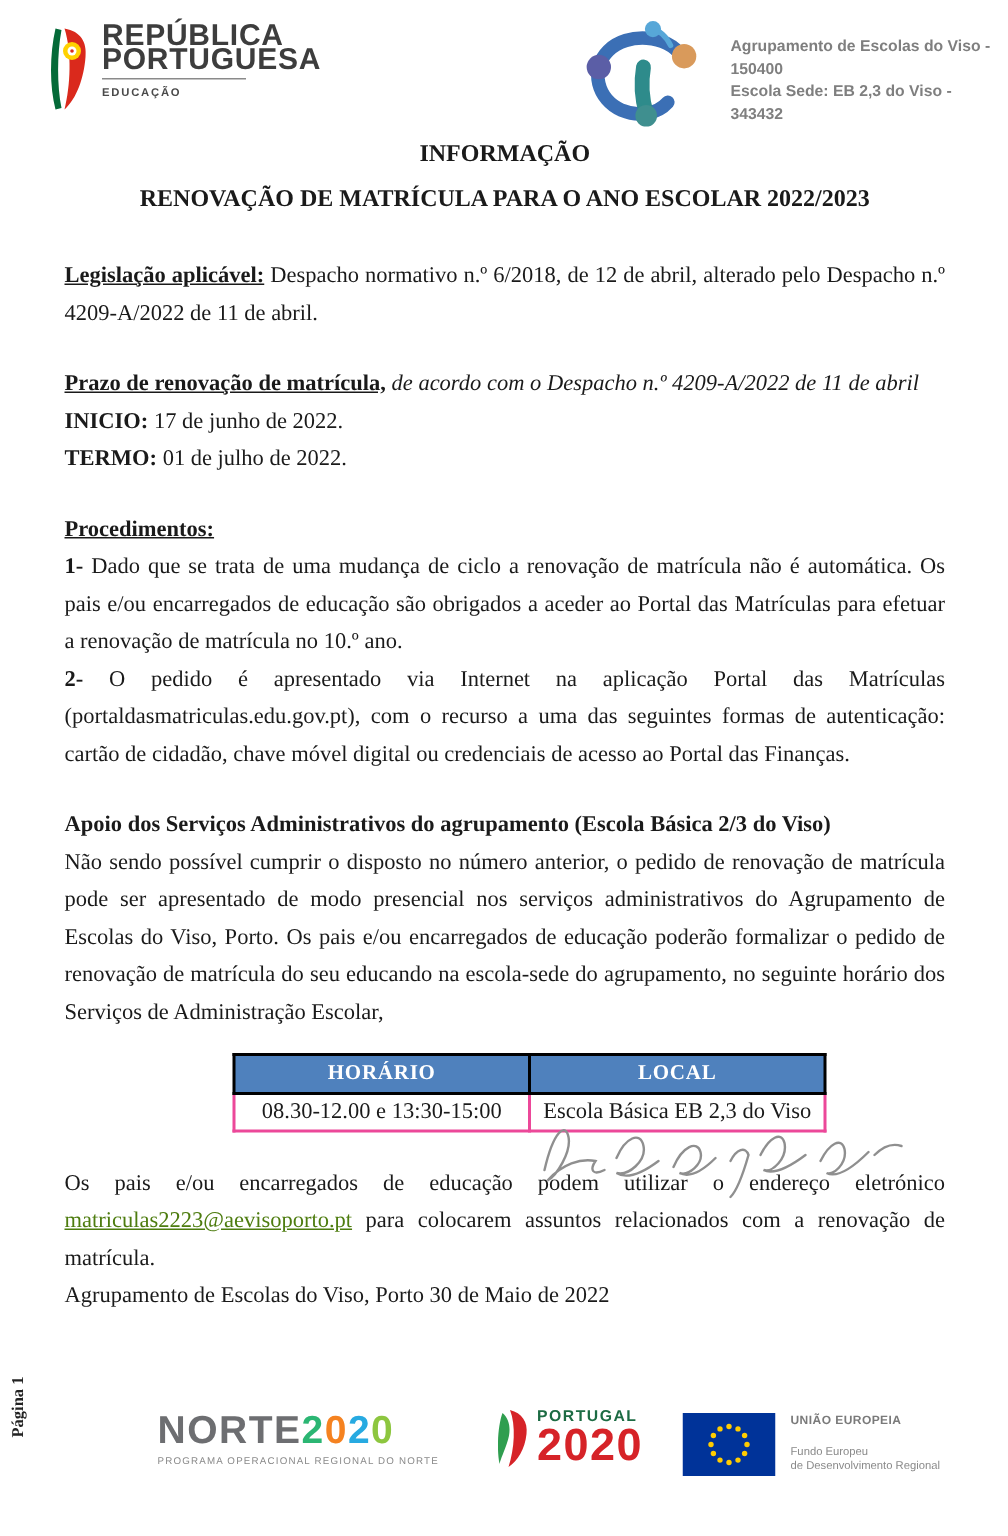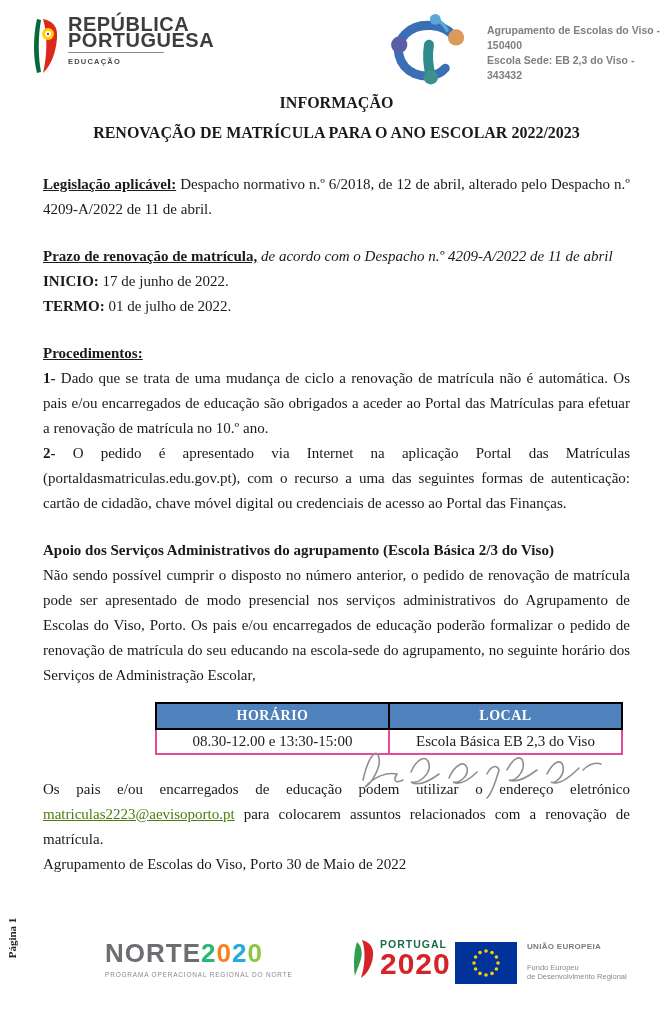--- a/index.html
+++ b/index.html
@@ -18,36 +18,36 @@
   .content{position:absolute;left:43px;top:88px;width:587px;}
   .title-block{text-align:center;font-weight:bold;font-size:16px;line-height:30px;margin-bottom:24px;}
   p.doc{font-size:15px;line-height:25px;text-align:justify;margin:0;}
   .gap{height:22px;}
   .bold{font-weight:bold;}
   .bu{font-weight:bold;text-decoration:underline;}
   .it{font-style:italic;}
   
   .sched-table{border-collapse:collapse;margin:14px 0 0 112px;}
   .sched-table th{background:#4f81bd;color:#fff;font-size:14px;font-weight:bold;letter-spacing:.5px;
-                  border:2px solid #000;padding:4px 28px;width:175px;}
+                  border:2px solid #000;padding:4px 10px;width:175px;}
   .sched-table td{border:2px solid #ec4899;font-size:15px;text-align:center;padding:3px 8px;}
   
   .email{color:#4d7c0f;text-decoration:underline;}
   .dateline{font-size:15px;text-align:right;margin-top:26px;}
   .signature{position:absolute;left:355px;top:740px;}
   
   .page-num{position:absolute;left:-18px;top:932px;transform:rotate(-90deg);transform-origin:center;
             font-weight:bold;font-size:11px;width:60px;text-align:center;color:#222;}
   .footer{position:absolute;left:0;top:930px;width:672px;height:80px;}
   .norte{position:absolute;left:105px;top:8px;font-family:"Liberation Sans",sans-serif;}
   .norte-main{font-size:26px;font-weight:bold;letter-spacing:1px;line-height:30px;}
   .norte-name{color:#6d6e71;}
   .norte .d0{color:#2bb673;} .norte .d1{color:#f58220;} .norte .d2{color:#27aae1;} .norte .d3{color:#8dc63f;}
   .norte-sub{font-size:6.5px;color:#8a8a8a;letter-spacing:.8px;margin-top:3px;}
-  .pt2020{position:absolute;left:332px;top:8px;display:flex;align-items:flex-start;font-family:"Liberation Sans",sans-serif;margin-left:22px;}
+  .pt2020{position:absolute;left:332px;top:8px;display:flex;align-items:flex-start;font-family:"Liberation Sans",sans-serif;}
   .pt-text{margin-left:4px;}
   .pt-name{color:#1c6b43;font-weight:bold;font-size:10.5px;letter-spacing:1px;}
   .pt-year{color:#d62328;font-size:30px;font-weight:bold;line-height:28px;letter-spacing:1px;}
   .eu{position:absolute;left:455px;top:12px;display:flex;font-family:"Liberation Sans",sans-serif;}
   .eu-text{margin-left:10px;color:#8a8a8a;font-size:7.5px;line-height:9px;}
   .eu-line1{color:#7a7a7a;font-size:8px;font-weight:bold;letter-spacing:.3px;margin-bottom:12px;}
 </style>
 </head>
 <body>
 

